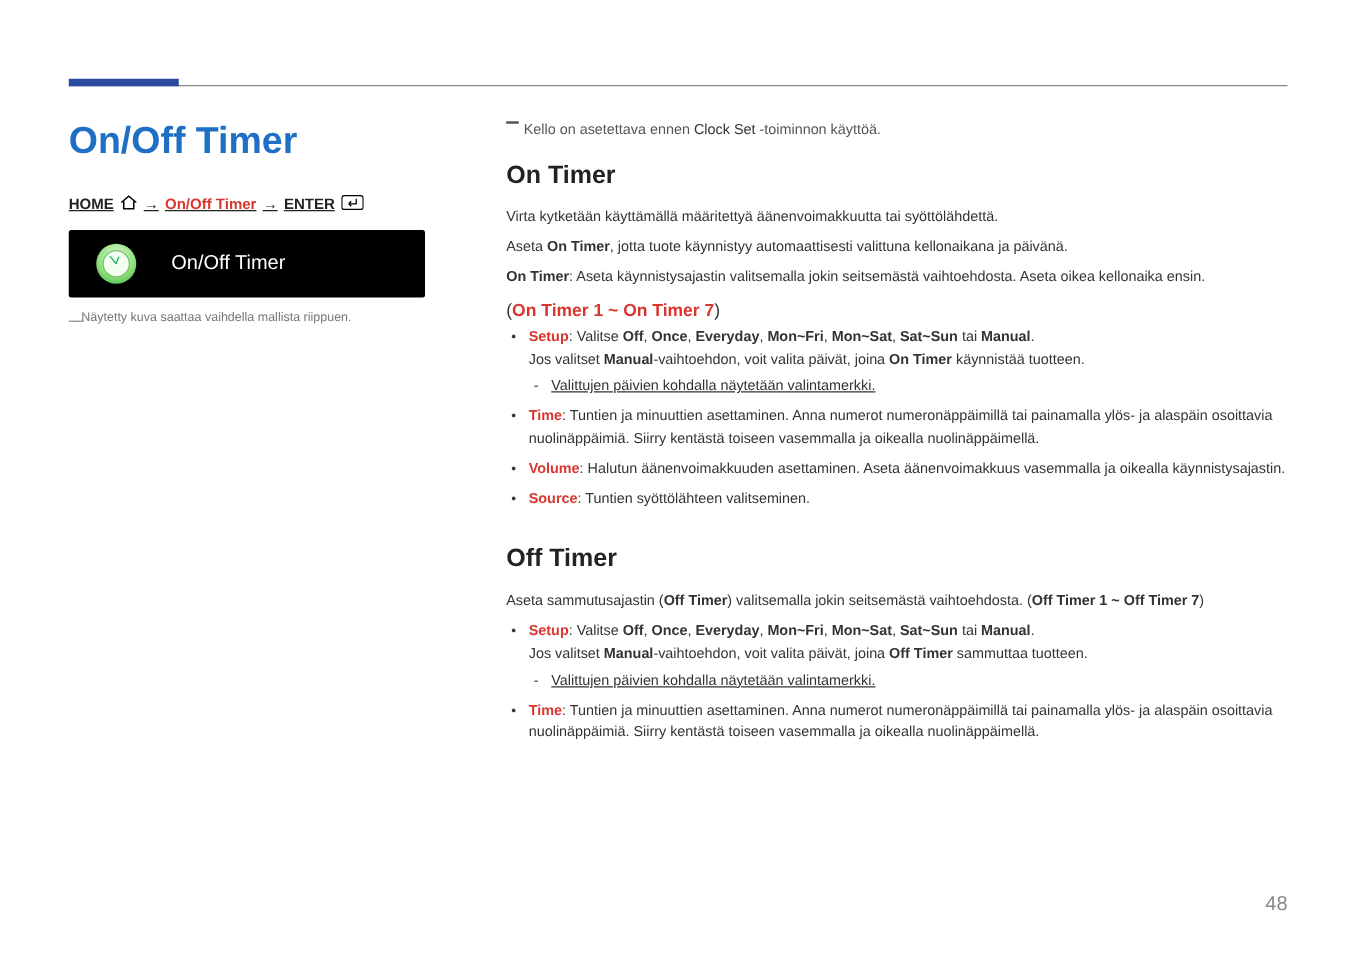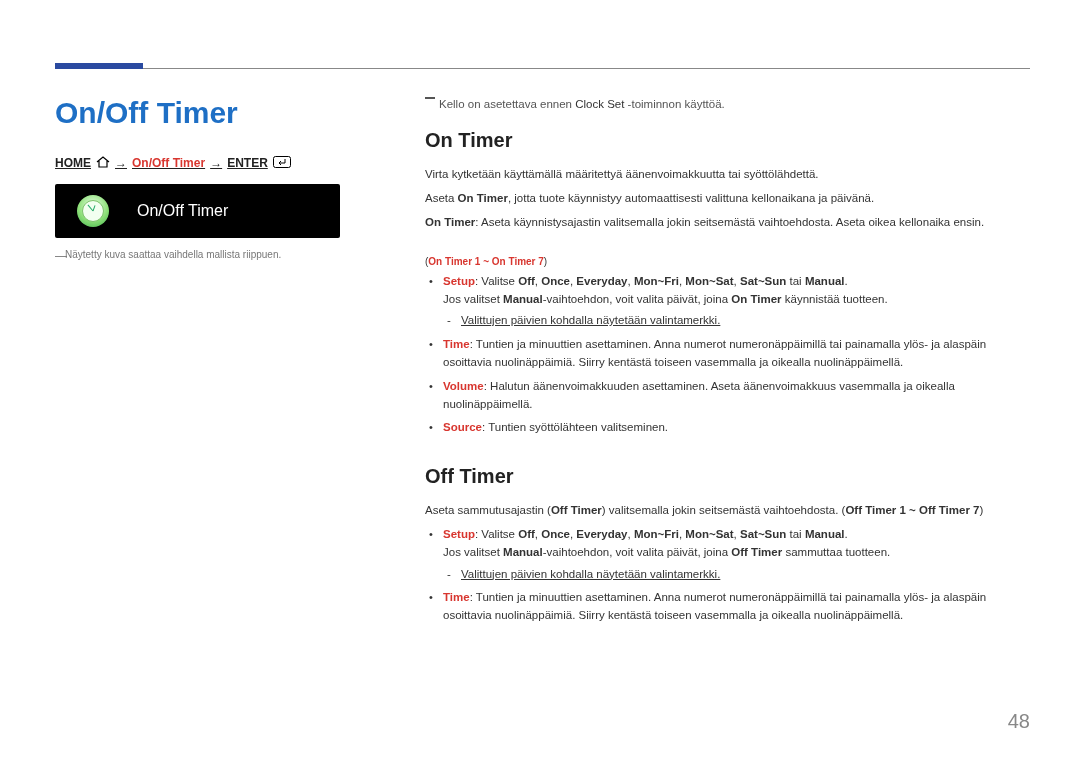--- a/index.html
+++ b/index.html
@@ -1,21 +1,21 @@
 <!DOCTYPE html>
 <html><head>
 <meta charset="utf-8">
 <style>
   * { margin: 0; padding: 0; box-sizing: border-box; }
   html, body { width: 1080px; height: 763px; background: #fff; font-family: Arial, Helvetica, sans-serif; color: #222; }
   .page { position: relative; width: 1080px; height: 763px; padding: 0 50px 0 55px; }
   .top-rule-wrap { position: relative; padding-top: 68px; }
   .top-rule { position: absolute; left: 0; right: 0; top: 68px; height: 1px; background: #888; }
   .accent-bar { position: absolute; left: 0; top: 63px; width: 88px; height: 6px; background: #2a4aa0; }
-  .columns { display: flex; gap: 60px; margin-top: 28px; }
+  .columns { display: flex; gap: 40px; margin-top: 28px; }
   .col-left { width: 310px; flex: 0 0 310px; }
   .col-right { flex: 1; }
   .title-main { color: #1e6fc5; font-size: 30px; font-weight: 700; margin-bottom: 26px; }
   .nav-path { font-size: 12px; font-weight: 700; margin-bottom: 14px; display: flex; align-items: flex-start; gap: 5px; flex-wrap: wrap; text-decoration: underline; }
   .nav-path .red { color: #d8362f; font-weight: 700; }
   .nav-home-icon { display: inline-flex; }
   .nav-enter-icon { display: inline-flex; }
   .screenshot-box { width: 285px; height: 54px; background: #000; display: flex; align-items: center; padding-left: 22px; gap: 28px; border-radius: 2px; margin-bottom: 10px; }
   .timer-icon-bg { width: 32px; height: 32px; border-radius: 50%; background: radial-gradient(circle at 50% 35%, #eaffea 0%, #8fe07a 55%, #3fb24a 100%); display: flex; align-items: center; justify-content: center; position: relative; }
   .timer-clockface { width: 22px; height: 22px; border-radius: 50%; background: #f2fff0; border: 1px solid #7cc26b; position: relative; }
@@ -25,35 +25,35 @@
   .footnote-small { font-size: 10px; color: #777; position: relative; padding-left: 10px; line-height: 1.4; }
   .footnote-small .dash { position: absolute; left: 0; top: 0; font-size: 12px; color: #777; }
 
   .pre-note { font-size: 11.5px; color: #555; position: relative; padding-left: 14px; margin-bottom: 16px; line-height: 1.5; }
   .pre-note .dash-long { position: absolute; left: 0; top: 1px; width: 10px; height: 1.5px; background: #555; }
   .pre-note .bold { font-weight: 400; color: #333; }
 
   .h2 { font-size: 20px; font-weight: 700; color: #222; margin-bottom: 14px; }
   .para { font-size: 11.5px; line-height: 1.55; margin-bottom: 6px; color: #333; }
   .para .bold { font-weight: 700; }
-  .red-label { color: #d8362f; font-weight: 700; font-size: 10px; margin: 24px 0 6px 0; }
+  .red-label { color: #d8362f; font-weight: 700; font-size: 14px; margin: 8px 0 6px 0; }
 
   ul.bullets { list-style: none; padding-left: 18px; }
   ul.bullets > li { position: relative; font-size: 11.5px; line-height: 1.55; margin-bottom: 6px; color: #333; }
   ul.bullets > li:before { content: "•"; position: absolute; left: -14px; top: 0; color: #333; font-size: 11px; }
   ul.bullets .red { color: #d8362f; font-weight: 700; text-align: center; }
   ul.bullets .bold { font-weight: 700; }
 
   ul.sub { list-style: none; padding-left: 18px; margin-top: 4px; }
   ul.sub > li { position: relative; font-size: 11.5px; line-height: 1.55; margin-bottom: 4px; color: #333; text-decoration: underline; }
   ul.sub > li:before { content: "-"; position: absolute; left: -14px; top: 0; color: #333; }
 
   .section-gap { height: 22px; }
 
-  .page-num { position: absolute; right: 50px; bottom: 30px; font-size: 20px; color: #888; }
+  .page-num { position: absolute; right: 50px; bottom: 30px; font-size: 16px; color: #888; }
 </style>
 </head>
 <body>
 
 <div class="page">
   <div class="top-rule-wrap">
     <div class="top-rule"></div>
     <div class="accent-bar"></div>
   </div>
 
@@ -119,21 +119,21 @@
           <span class="red">Setup</span><span>: Valitse </span><span class="bold">Off</span>, <span class="bold">Once</span>, <span class="bold">Everyday</span>, <span class="bold">Mon~Fri</span>, <span class="bold">Mon~Sat</span>, <span class="bold">Sat~Sun</span><span> tai </span><span class="bold">Manual</span><span>.</span><br>
           <span>Jos valitset </span><span class="bold">Manual</span><span>-vaihtoehdon, voit valita päivät, joina </span><span class="bold">On Timer</span><span> käynnistää tuotteen.</span>
           <ul class="sub">
             <li>Valittujen päivien kohdalla näytetään valintamerkki.</li>
           </ul>
         </li>
         <li>
           <span class="red">Time</span><span>: Tuntien ja minuuttien asettaminen. Anna numerot numeronäppäimillä tai painamalla ylös- ja alaspäin osoittavia nuolinäppäimiä. Siirry kentästä toiseen vasemmalla ja oikealla nuolinäppäimellä.</span>
         </li>
         <li>
-          <span class="red">Volume</span><span>: Halutun äänenvoimakkuuden asettaminen. Aseta äänenvoimakkuus vasemmalla ja oikealla nuolinäppäimellä.</span>
+          <span class="red">Volume</span><span>: Halutun äänenvoimakkuuden asettaminen. Aseta äänenvoimakkuus vasemmalla ja oikealla käynnistysajastin.</span>
         </li>
         <li>
           <span class="red">Source</span><span>: Tuntien syöttölähteen valitseminen.</span>
         </li>
       </ul>
 
       <div class="section-gap"></div>
 
       <div class="h2">Off Timer</div>
 

